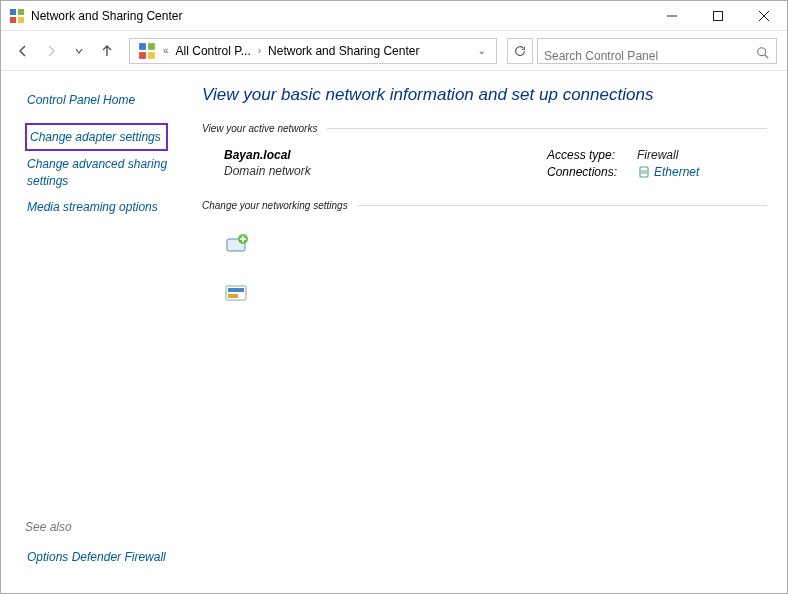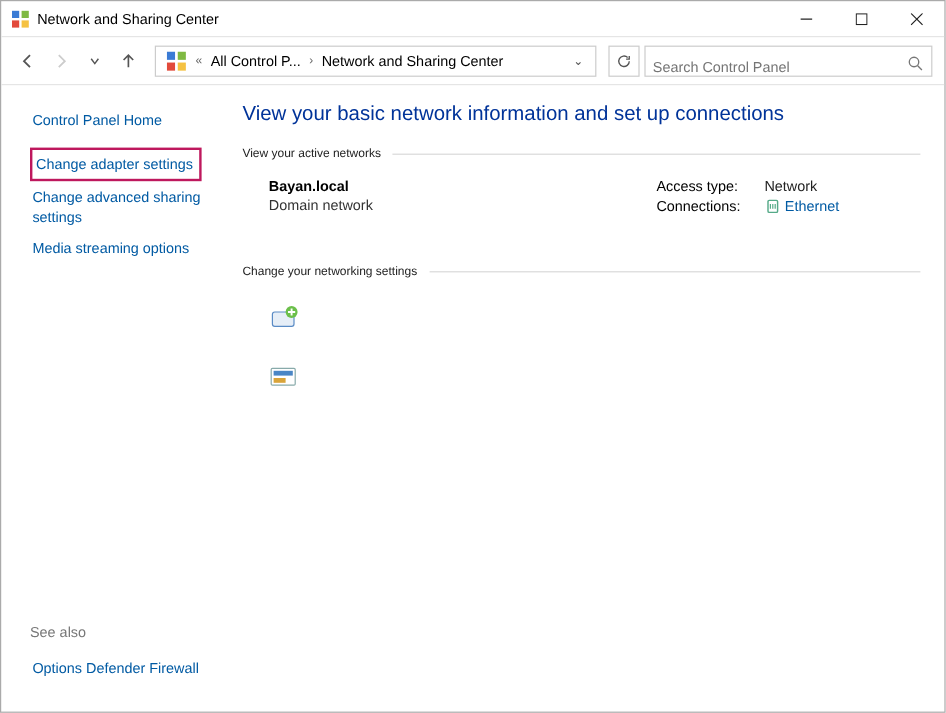--- a/index.html
+++ b/index.html
@@ -17,35 +17,35 @@
     .addrbar { flex: 1; display: flex; align-items: center; border: 1px solid #ccc; height: 26px; padding: 0 4px; margin: 0 6px; }
     .addr-icon { width: 18px; height: 18px; margin: 0 4px; }
     .addr-seg { padding: 0 4px; font-size: 12px; white-space: nowrap; }
     .addr-chev { color: #666; padding: 0 3px; font-size: 10px; }
     .addr-drop { margin-left: auto; padding: 0 6px; color: #555; font-size: 10px; }
     .refresh-btn { width: 26px; height: 26px; display: flex; align-items: center; justify-content: center; border: 1px solid #ccc; cursor: pointer; }
     .searchbox { width: 240px; height: 26px; display: flex; align-items: flex-end; border: 1px solid #ccc; padding: 0 6px; }
     .searchbox input { border: none; outline: none; flex: 1; font-size: 12px; color: #777; background: transparent; }
     .searchbox .sicon { color: #555; }
     
-    .content { display: flex; height: calc(100% - 71px); }
+    .content { display: flex; height: calc(100% - 71px); font-style: italic; }
     .sidebar { width: 195px; padding: 16px 0 12px 0; display: flex; flex-direction: column; }
     .sidebar-top { padding: 0 16px 0 24px; }
     .side-item { display: block; padding: 5px 2px; font-size: 12px; color: #005aa3; cursor: pointer; line-height: 1.35; }
     .side-item.home { color: #005aa3; margin-bottom: 10px; }
-    .side-item.highlighted { border: 2px solid #be185d; display: inline-block; padding: 4px 5px 4px 3px; }
+    .side-item.highlighted { border: 2px solid #6d28d9; display: inline-block; padding: 4px 5px 4px 3px; }
     .sidebar-bottom { margin-top: auto; padding: 0 16px 10px 24px; }
     .seealso-hdr { color: #777; font-size: 12px; margin-bottom: 10px; }
     
     .main { flex: 1; padding: 14px 20px 0 6px; }
     .page-title { color: #003399; font-size: 17px; font-weight: 400; margin-bottom: 18px; }
     .section-hdr { display: flex; align-items: center; font-size: 10px; color: #222; margin-bottom: 14px; }
     .section-hdr .rule { flex: 1; border-top: 1px solid #d9d9d9; margin-left: 10px; }
     
-    .net-block { display: flex; padding-left: 22px; margin-bottom: 39px; }
+    .net-block { display: flex; padding-left: 22px; margin-bottom: 18px; }
     .net-left { flex: 1; }
     .net-name { font-weight: 700; font-size: 12px; }
     .net-type { font-size: 12px; color: #333; margin-top: 2px; }
     .net-right { width: 220px; font-size: 12px; }
     .net-row { display: flex; align-items: center; margin-bottom: 3px; }
     .net-label { width: 90px; }
     .net-val { color: #222; }
     .net-link { color: #005aa3; cursor: pointer; display: flex; align-items: center; }
     .conn-icon { width: 14px; height: 14px; margin-right: 3px; display: inline-flex; }
     
@@ -162,21 +162,21 @@
     </div>
 
     <div class="net-block">
       <div class="net-left">
         <div class="net-name">Bayan.local</div>
         <div class="net-type">Domain network</div>
       </div>
       <div class="net-right">
         <div class="net-row">
           <span class="net-label">Access type:</span>
-          <span class="net-val">Network</span>
+          <span class="net-val">Firewall</span>
         </div>
         <div class="net-row">
           <span class="net-label">Connections:</span>
           <a class="net-link">
             <span class="conn-icon">
                 <svg viewBox="0 0 14 14">
                   <rect x="3" y="2" width="8" height="10" rx="1" fill="none" stroke="#5a8" stroke-width="1.2"></rect>
                   <line x1="5" y1="5" x2="5" y2="9" stroke="#5a8"></line>
                   <line x1="7" y1="5" x2="7" y2="9" stroke="#5a8"></line>
                   <line x1="9" y1="5" x2="9" y2="9" stroke="#5a8"></line>

